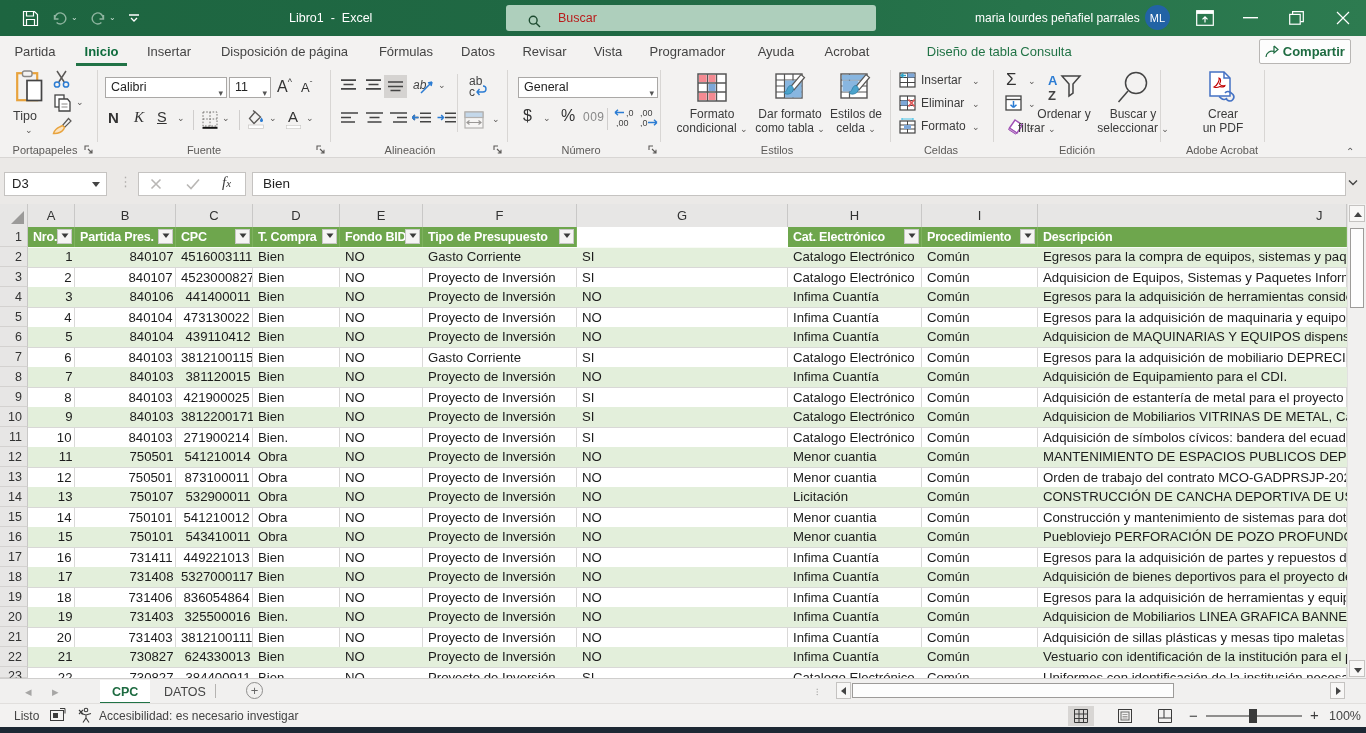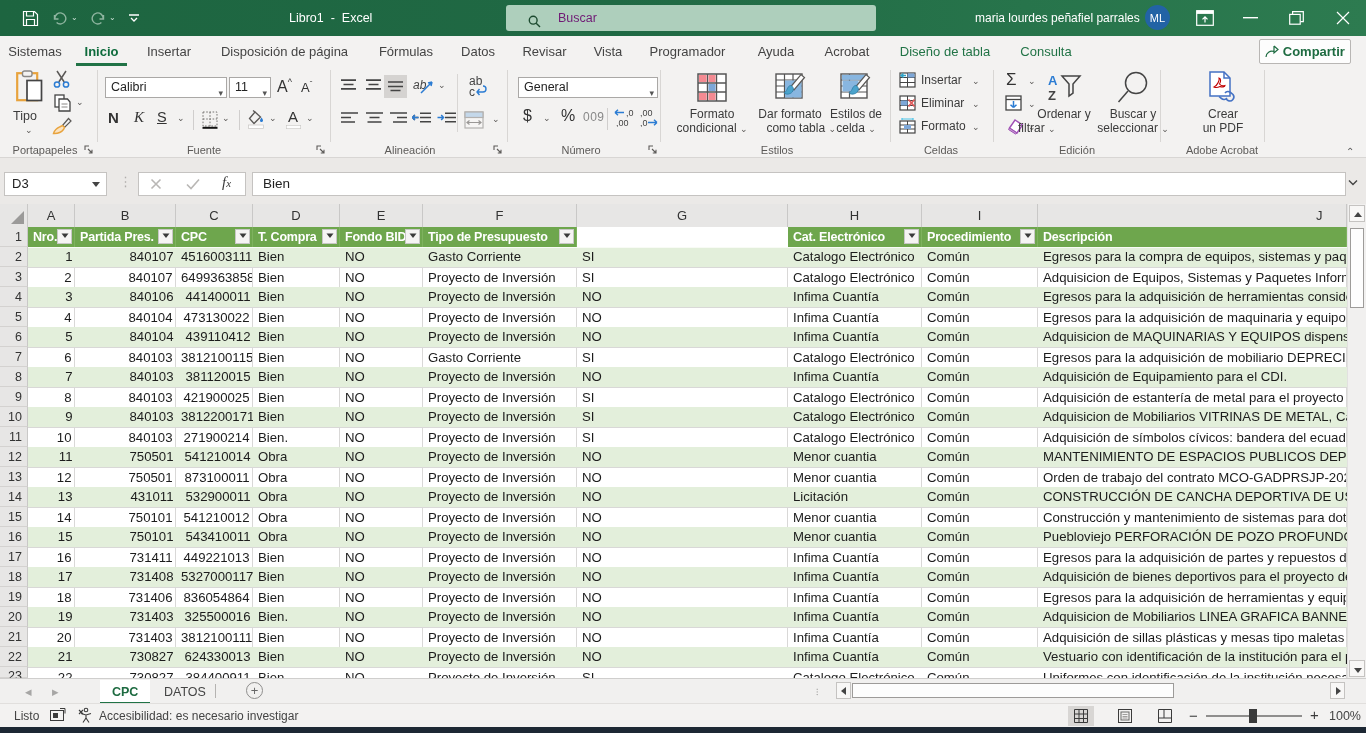--- a/index.html
+++ b/index.html
@@ -1,21 +1,21 @@
 <!DOCTYPE html>
 <html><head><meta charset="utf-8">
 <style>
 *{margin:0;padding:0;box-sizing:border-box}
 html,body{width:1366px;height:733px;overflow:hidden}
 #app{position:relative;width:1366px;height:733px;font-family:"Liberation Sans",sans-serif;background:#f3f2f1;overflow:hidden}
 .abs{position:absolute}
 
 #titlebar{position:absolute;left:0;top:0;width:1366px;height:36px;background:linear-gradient(90deg,#1d6540 0%,#206944 45%,#27744b 75%,#2d7b50 100%);color:#fff}
 .ttxt{position:absolute;top:0;height:36px;line-height:36px;color:#fff;font-size:12.5px}
-#searchbox{position:absolute;left:506px;top:5px;width:370px;height:26px;background:#aecfbc;border-radius:3px;color:#701a75;font-size:12.5px;line-height:26px}
+#searchbox{position:absolute;left:506px;top:5px;width:370px;height:26px;background:#aecfbc;border-radius:3px;color:#b91c1c;font-size:12.5px;line-height:26px}
 #searchbox .mg{position:absolute;left:22px;top:6px}
 #searchbox .st{position:absolute;left:52px;top:0}
 .avatar{position:absolute;left:1145px;top:5px;width:25px;height:25px;border-radius:50%;background:#2263a5;color:#fff;font-size:11px;text-align:center;line-height:27px}
 
 #tabrow{position:absolute;left:0;top:36px;width:1366px;height:30px;background:#f3f2f1;font-size:13px;color:#444}
 .rtab{position:absolute;top:0;height:30px;line-height:31px;text-align:center}
 .rtab.active{color:#0e6b3c;font-weight:bold}
 .rtab.ctx{color:#217346}
 .inicio-ul{position:absolute;left:76px;top:27px;width:51px;height:3px;background:#217346}
 #compartir{position:absolute;left:1259px;top:3px;width:92px;height:25px;border:1px solid #b8b6b4;border-radius:2px;background:#fdfdfd;color:#1e6b41;font-size:13px;font-weight:bold;line-height:23px;text-align:center}
@@ -100,32 +100,32 @@
       </svg>
  <svg class="abs" style="left:1289px;top:11px" width="15" height="14" viewBox="0 0 15 14">
         <rect x="0.7" y="3.4" width="10.5" height="9.8" fill="none" stroke="#fff" stroke-width="1.2"></rect>
         <path d="M3.6 3.4 V0.6 h10.7 v10 h-2.8" fill="none" stroke="#fff" stroke-width="1.2"></path>
       </svg>
  <svg class="abs" style="left:1336px;top:11px" width="14" height="14" viewBox="0 0 14 14">
         <path d="M1 1 L13 13 M13 1 L1 13" stroke="#fff" stroke-width="1.2"></path>
       </svg>
 </div>
 <div id="tabrow">
-<div class="rtab" style="left:6px;width:58px">Sistemas</div>
+<div class="rtab" style="left:6px;width:58px">Partida</div>
 <div class="rtab active" style="left:83px;width:37px">Inicio</div>
 <div class="rtab" style="left:143px;width:52px">Insertar</div>
 <div class="rtab" style="left:216px;width:137px">Disposición de página</div>
 <div class="rtab" style="left:373px;width:66px">Fórmulas</div>
 <div class="rtab" style="left:456px;width:44px">Datos</div>
 <div class="rtab" style="left:518px;width:53px">Revisar</div>
 <div class="rtab" style="left:589px;width:38px">Vista</div>
 <div class="rtab" style="left:641px;width:93px">Programador</div>
 <div class="rtab" style="left:752px;width:48px">Ayuda</div>
 <div class="rtab" style="left:818px;width:58px">Acrobat</div>
-<div class="rtab ctx" style="left:893px;width:104px">Diseño de tabla</div>
+<div class="rtab ctx" style="left:920px;width:104px">Diseño de tabla</div>
 <div class="rtab ctx" style="left:1015px;width:62px">Consulta</div>
 <div class="inicio-ul"></div>
 <div id="compartir"><svg style="vertical-align:-2px" width="14" height="13" viewBox="0 0 14 13">
           <path d="M1 12 a6 6 0 0 1 8-5.5 M9 1 l4 3.5 l-4 3.5 v-7" fill="none" stroke="#1e6b41" stroke-width="1.2"></path>
         </svg> Compartir</div>
 </div>
 <div id="ribbon">
 <div class="gsep" style="left:97px"></div>
 <div class="gsep" style="left:330px"></div>
 <div class="gsep" style="left:507px"></div>
@@ -280,21 +280,21 @@
 <div class="btxt" style="left:666px;top:41px;width:92px;text-align:center">Formato</div>
 <div class="btxt" style="left:666px;top:55px;width:92px;text-align:center">condicional <span class="chev">⌄</span></div>
 <svg class="ico" style="left:775px;top:7px" width="32" height="29" viewBox="0 0 32 29">
  <rect x="1" y="1" width="26" height="24" fill="#fff" stroke="#555" stroke-width="1.4"></rect>
  <path d="M1 7 h26 M1 13 h26 M1 19 h26 M9.5 1 v24 M18 1 v24" stroke="#555" stroke-width="1.2"></path>
  <path d="M10 7.5 h16.5 v17 h-16.5 Z" fill="#88b6e0"></path>
  <path d="M29.5 4.5 L19 17 L15.5 14 L26 1.5 Z" fill="#fdfdfd" stroke="#5a5856" stroke-width="1.2"></path>
  <path d="M16.8 13 c2.8 2.2 1.5 6-1.5 7.5 c-2.8 1.4-6.2 0.3-6-0.8 c2-1 2.5-3 3.5-5 c1-1.8 2.8-3 4-1.7 Z" fill="#4aa3cc" stroke="#2e7ea6" stroke-width="0.8"></path>
 </svg>
 <div class="btxt" style="left:744px;top:41px;width:92px;text-align:center">Dar formato</div>
-<div class="btxt" style="left:744px;top:55px;width:92px;text-align:right">como tabla <span class="chev">⌄</span></div>
+<div class="btxt" style="left:744px;top:55px;width:92px;text-align:center">como tabla <span class="chev">⌄</span></div>
 <svg class="ico" style="left:840px;top:7px" width="32" height="29" viewBox="0 0 32 29">
  <rect x="1" y="1" width="26" height="24" fill="#fff" stroke="#555" stroke-width="1.4"></rect>
  <path d="M1 7 h26 M1 13 h26 M1 19 h26 M9.5 1 v24" stroke="#555" stroke-width="1.2"></path>
  <path d="M2 1.8 h24.5 v5 h-24.5 Z" fill="#88b6e0"></path>
  <path d="M2.5 7.5 h16 v11 h-16 Z" fill="#88b6e0"></path>
  <path d="M29.5 4.5 L19 17 L15.5 14 L26 1.5 Z" fill="#fdfdfd" stroke="#5a5856" stroke-width="1.2"></path>
  <path d="M16.8 13 c2.8 2.2 1.5 6-1.5 7.5 c-2.8 1.4-6.2 0.3-6-0.8 c2-1 2.5-3 3.5-5 c1-1.8 2.8-3 4-1.7 Z" fill="#4aa3cc" stroke="#2e7ea6" stroke-width="0.8"></path>
 </svg>
 <div class="btxt" style="left:810px;top:41px;width:92px;text-align:center">Estilos de</div>
 <div class="btxt" style="left:810px;top:55px;width:92px;text-align:center">celda <span class="chev">⌄</span></div>
@@ -388,21 +388,21 @@
         <div class="td l" style="left:340px;width:83px">NO</div>
         <div class="td l" style="left:423px;width:154px">Gasto Corriente</div>
         <div class="td l" style="left:577px;width:211px">SI</div>
         <div class="td l" style="left:788px;width:134px">Catalogo Electrónico</div>
         <div class="td l" style="left:922px;width:116px">Común</div>
         <div class="td l" style="left:1038px;width:309px">Egresos para la compra de equipos, sistemas y paquetes</div>
       </div>
 <div class="row plain" style="top:63px">
         <div class="td r" style="left:28px;width:47px">2</div>
         <div class="td r" style="left:75px;width:101px">840107</div>
-        <div class="td r" style="left:176px;width:77px">6499363858</div>
+        <div class="td r" style="left:176px;width:77px">4523000827</div>
         <div class="td l" style="left:253px;width:87px">Bien</div>
         <div class="td l" style="left:340px;width:83px">NO</div>
         <div class="td l" style="left:423px;width:154px">Proyecto de Inversión</div>
         <div class="td l" style="left:577px;width:211px">SI</div>
         <div class="td l" style="left:788px;width:134px">Catalogo Electrónico</div>
         <div class="td l" style="left:922px;width:116px">Común</div>
         <div class="td l" style="left:1038px;width:309px">Adquisicion de Equipos, Sistemas y Paquetes Informático</div>
       </div>
 <div class="row band" style="top:83px">
         <div class="td r" style="left:28px;width:47px">3</div>
@@ -519,21 +519,21 @@
         <div class="td l" style="left:253px;width:87px">Obra</div>
         <div class="td l" style="left:340px;width:83px">NO</div>
         <div class="td l" style="left:423px;width:154px">Proyecto de Inversión</div>
         <div class="td l" style="left:577px;width:211px">NO</div>
         <div class="td l" style="left:788px;width:134px">Menor cuantia</div>
         <div class="td l" style="left:922px;width:116px">Común</div>
         <div class="td l" style="left:1038px;width:309px">Orden de trabajo del contrato MCO-GADPRSJP-2021-00</div>
       </div>
 <div class="row band" style="top:283px">
         <div class="td r" style="left:28px;width:47px">13</div>
-        <div class="td r" style="left:75px;width:101px">431011</div>
+        <div class="td r" style="left:75px;width:101px">750107</div>
         <div class="td r" style="left:176px;width:77px">532900011</div>
         <div class="td l" style="left:253px;width:87px">Obra</div>
         <div class="td l" style="left:340px;width:83px">NO</div>
         <div class="td l" style="left:423px;width:154px">Proyecto de Inversión</div>
         <div class="td l" style="left:577px;width:211px">NO</div>
         <div class="td l" style="left:788px;width:134px">Licitación</div>
         <div class="td l" style="left:922px;width:116px">Común</div>
         <div class="td l" style="left:1038px;width:309px">CONSTRUCCIÓN DE CANCHA DEPORTIVA DE USO MULTI</div>
       </div>
 <div class="row plain" style="top:303px">

